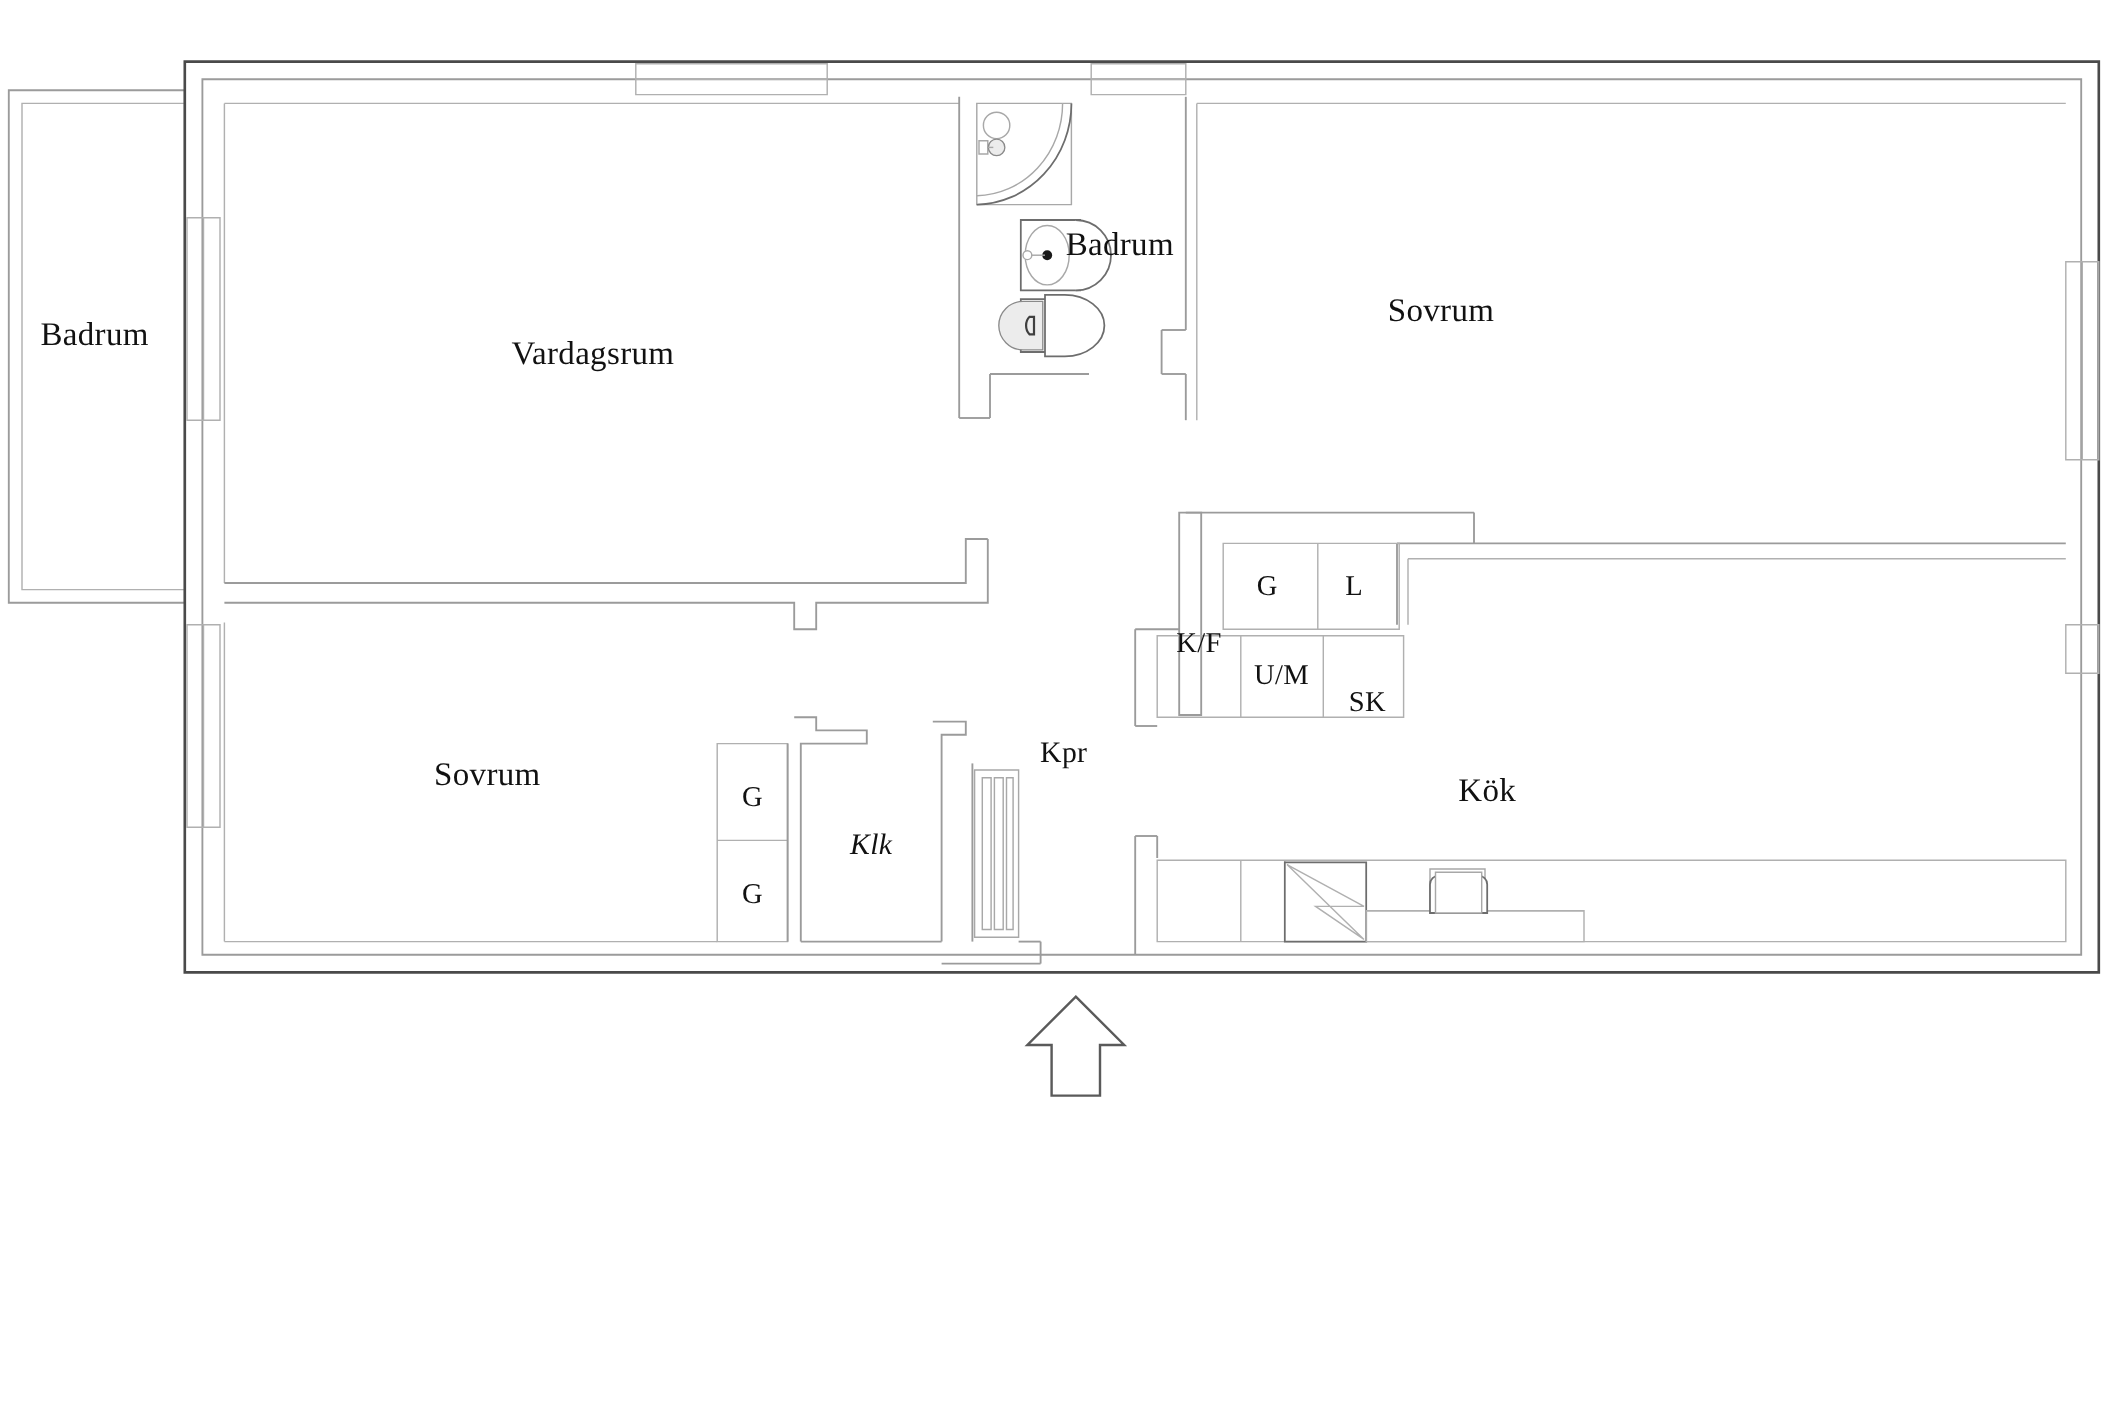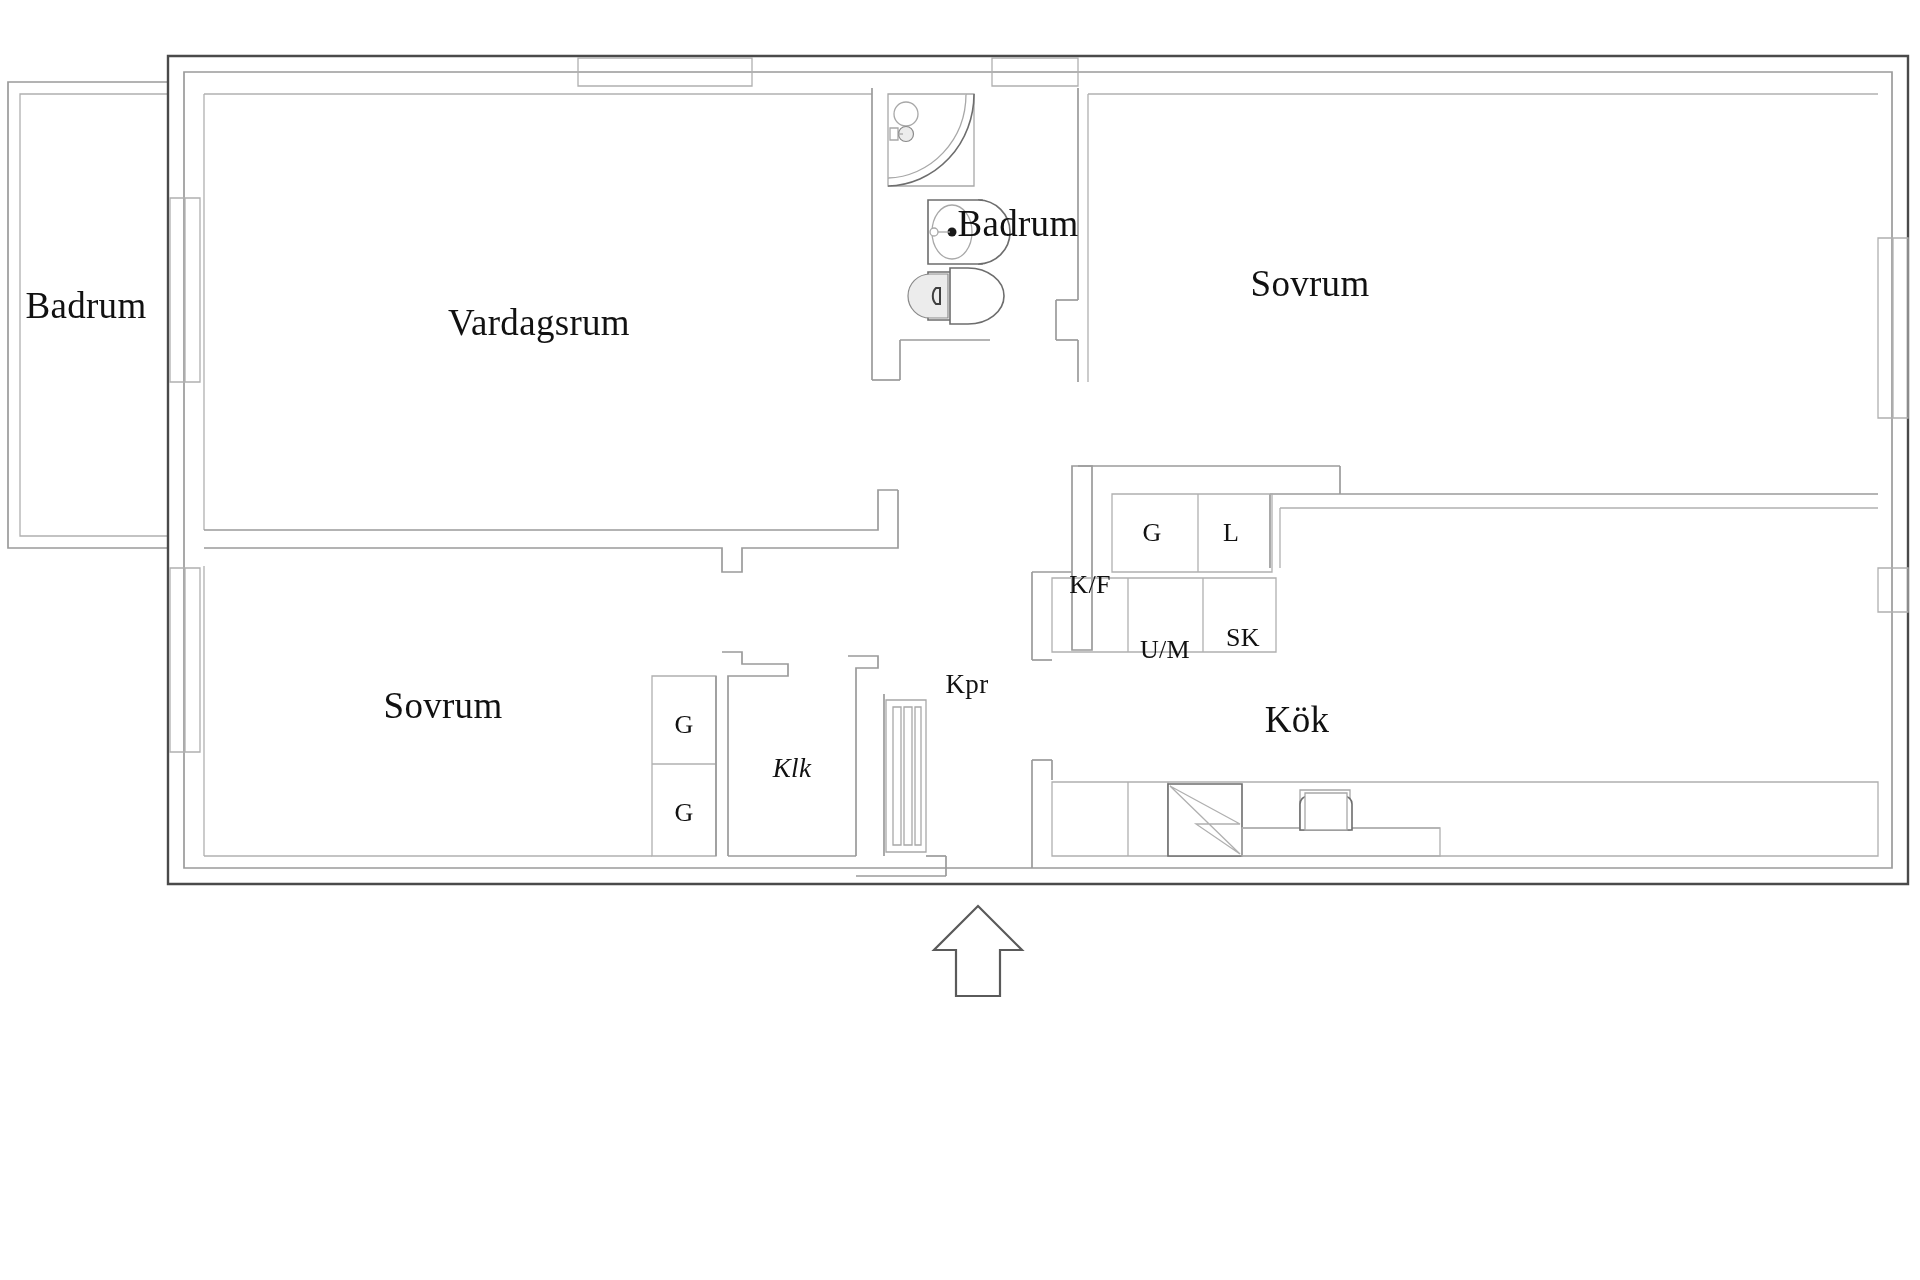--- a/index.html
+++ b/index.html
@@ -69,21 +69,21 @@
   }
   .room-label {
     position: absolute;
     color: #111111;
     font-family: "Liberation Serif", "DejaVu Serif", serif;
     white-space: nowrap;
     transform: translate(-50%, -50%);
     letter-spacing: 0.3px;
     user-select: none;
   }
-  .lbl-major { font-size: 37px; }
+  .lbl-major { font-size: 30px; }
   .lbl-mid   { font-size: 27px; text-align: center; }
   .lbl-small { font-size: 26px; }
 </style>
 </head>
 <body>
 
 <div id="plan-root">
 
   <svg class="floorplan" viewBox="0 0 1920 1280" xmlns="http://www.w3.org/2000/svg">
 
@@ -268,33 +268,33 @@
   <div class="room-label lbl-major" style="left:86px;  top:305px;">Badrum</div>
 
   <div class="room-label lbl-major" style="left:539px; top:322px;text-align:center;">Vardagsrum</div>
 
   <div class="room-label lbl-major" style="left:1018px; top:223px;">Badrum</div>
 
   <div class="room-label lbl-major" style="left:1310px; top:283px;">Sovrum</div>
 
   <div class="room-label lbl-major" style="left:443px; top:705px;">Sovrum</div>
 
-  <div class="room-label lbl-major" style="left:1297px; top:719px;text-align:center;">Kök</div>
+  <div class="room-label lbl-major" style="left:1352px; top:719px;text-align:center;">Kök</div>
 
   <div class="room-label lbl-mid" style="left:967px; top:684px;">Kpr</div>
 
   <div class="room-label lbl-mid" style="left:792px; top:768px;font-style:italic;">Klk</div>
 
   <div class="room-label lbl-small" style="left:684px; top:725px;">G</div>
 
   <div class="room-label lbl-small" style="left:684px; top:813px;">G</div>
 
   <div class="room-label lbl-small" style="left:1152px; top:533px;">G</div>
 
   <div class="room-label lbl-small" style="left:1231px; top:533px;">L</div>
 
   <div class="room-label lbl-small" style="left:1090px; top:585px;">K/F</div>
 
-  <div class="room-label lbl-small" style="left:1165px; top:614px;margin-top:36px;">U/M</div>
+  <div class="room-label lbl-small" style="left:1165px; top:614px;">U/M</div>
 
   <div class="room-label lbl-small" style="left:1243px; top:614px;margin-top:24px;">SK</div>
 
 </div>
 
 </body></html>

